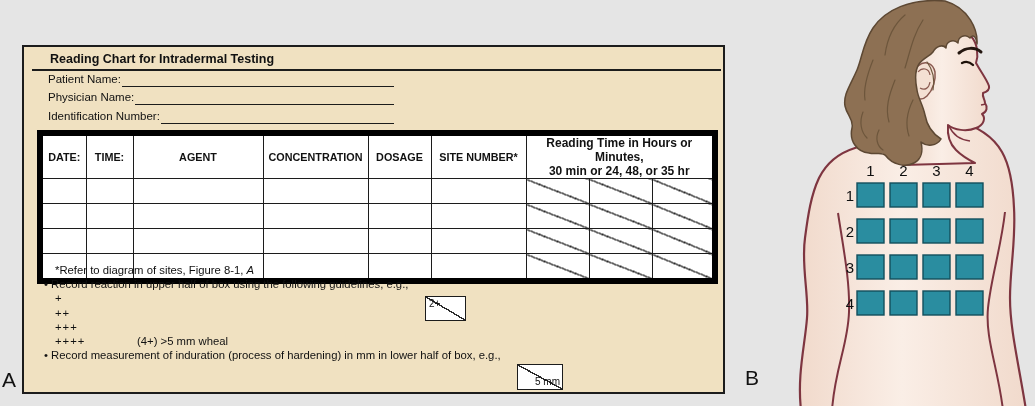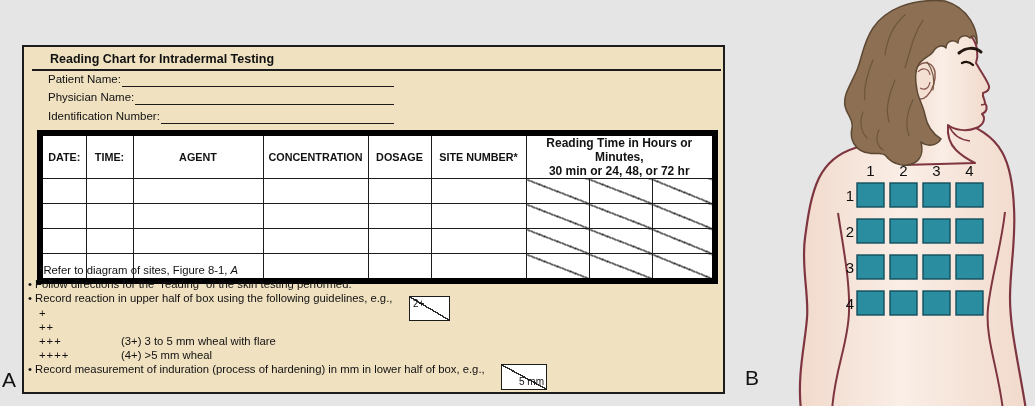--- a/index.html
+++ b/index.html
@@ -32,21 +32,21 @@
   .chart-table th.th-reading{font-weight:bold;font-size:12px;line-height:1.18;}
   .chart-table td{height:24px;}
   td.diag{
     background:linear-gradient(to top right,
       transparent calc(50% - 0.7px),
       #2b2b2b calc(50% - 0.7px),
       #2b2b2b calc(50% + 0.7px),
       transparent calc(50% + 0.7px));
   }
   
-  .notes{position:absolute;left:4px;top:216px;width:670px;font-size:11.3px;line-height:14.2px;}
+  .notes{position:absolute;left:20px;top:216px;width:670px;font-size:11.3px;line-height:14.2px;}
   .note-line{white-space:nowrap;}
   .note-footnote{padding-left:11px;}
   .grading-row{display:flex;padding-left:11px;}
   .grading-symbol{width:82px;letter-spacing:1px;}
   .example-box{
     position:absolute;background:#fff;border:1.5px solid #1c1c1c;box-sizing:border-box;
   }
   .example-box .diag-bg{
     position:absolute;left:0;top:0;right:0;bottom:0;
     background:linear-gradient(to top right,
@@ -106,21 +106,21 @@
       <tbody>
       <tr>
         <th>DATE:</th>
         <th>TIME:</th>
         <th>AGENT</th>
         <th>CONCENTRATION</th>
         <th>DOSAGE</th>
         <th>SITE NUMBER*</th>
         <th class="th-reading" colspan="3">
           <div>Reading Time in Hours or Minutes,</div>
-          <div>30 min or 24, 48, or 72 hr</div>
+          <div>30 min or 24, 48, or 35 hr</div>
         </th>
       </tr>
       <tr>
         <td></td>
             <td></td>
         <td></td>
             <td></td>
         <td></td>
             <td></td>
         <td class="diag"></td>
@@ -158,31 +158,29 @@
             <td></td>
         <td class="diag"></td>
         <td class="diag"></td>
         <td class="diag"></td>
       </tr>
       </tbody>
     </table>
 
     <div class="notes" style="position:absolute;">
       <div class="note-line note-footnote"><span>*Refer to diagram of sites, Figure 8-1, </span><i>A</i></div>
-      <div class="note-line">• Follow directions for the “reading” of the skin testing performed.</div>
       <div class="note-line">• Record reaction in upper half of box using the following guidelines, e.g.,</div>
       <div class="grading-row">
         <span class="grading-symbol">+</span>
       </div>
       <div class="grading-row">
         <span class="grading-symbol">++</span>
       </div>
       <div class="grading-row">
         <span class="grading-symbol">+++</span>
-        <span>(3+) 3 to 5 mm wheal with flare</span>
       </div>
       <div class="grading-row">
         <span class="grading-symbol">++++</span>
         <span>(4+) &gt;5 mm wheal</span>
       </div>
       <div class="note-line">• Record measurement of induration (process of hardening) in mm in lower half of box, e.g.,</div>
 
       <div class="example-box box-reaction">
         <div class="diag-bg"></div>
         <span class="box-label">2+</span>

